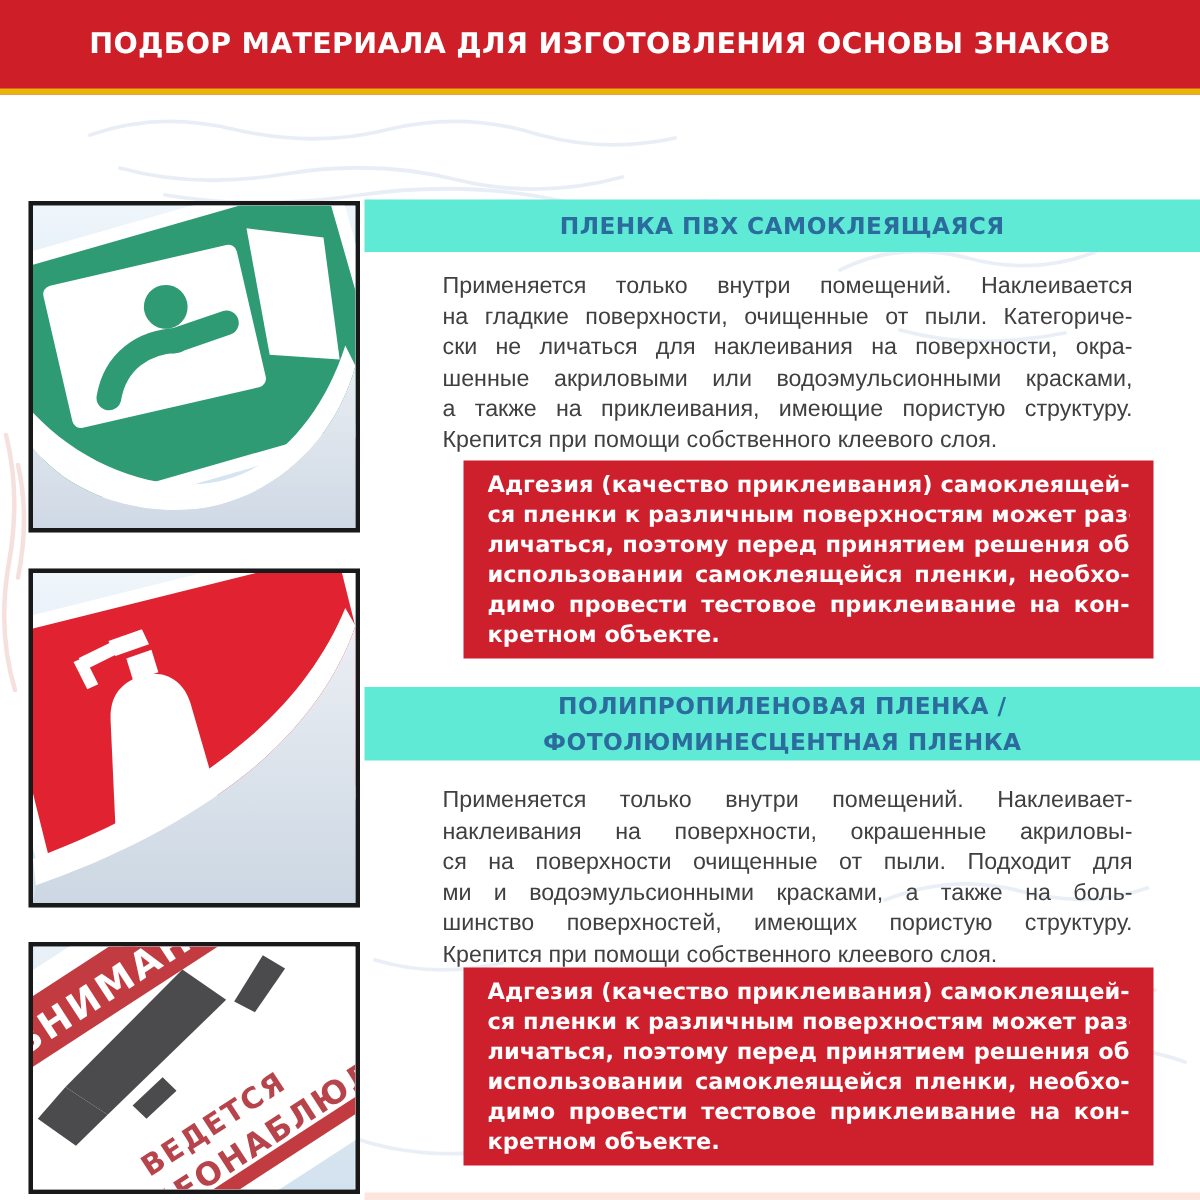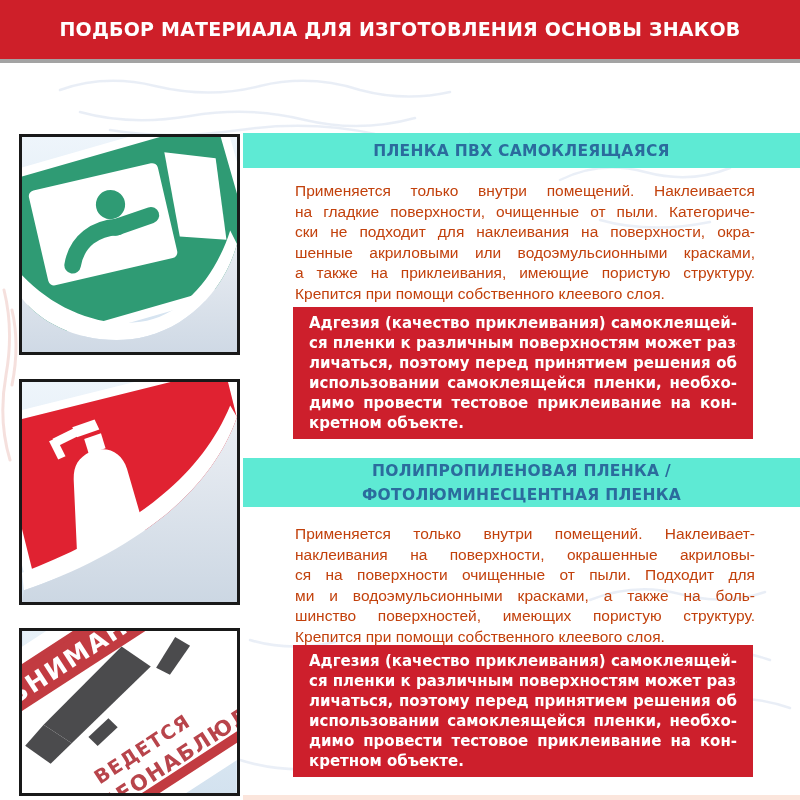--- a/index.html
+++ b/index.html
@@ -2,48 +2,48 @@
 <html><head>
 <meta charset="utf-8">
 <style>
   html,body{margin:0;padding:0;background:#ffffff;}
   .canvas{position:relative;width:800px;height:800px;background:#ffffff;overflow:hidden;
           font-family:"Liberation Sans",sans-serif;}
   .wm{position:absolute;inset:0;z-index:0;pointer-events:none;}
 
   
   .hdr{position:absolute;left:0;top:0;width:800px;height:59px;background:#ce1f29;
-       border-bottom:4px solid #a3a3a3;z-index:2;display:flex;flex-direction:column;
+       border-bottom:4px solid #eab308;z-index:2;display:flex;flex-direction:column;
        align-items:center;justify-content:center;gap:1px;}
   .hline{font-family:"DejaVu Sans",sans-serif;font-weight:700;font-size:19px;line-height:25px;
          color:#ffffff;letter-spacing:.2px;white-space:nowrap;}
 
   
   .photo{position:absolute;left:19px;box-sizing:border-box;border:3px solid #191919;
          background:#dfeaf4;z-index:2;overflow:hidden;}
   .photo svg{display:block;}
   .p1{top:134px;width:221px;height:221px;}
   .p2{top:379px;width:221px;height:226px;}
   .p3{top:628px;width:221px;height:168px;}
 
   
   .banner{position:absolute;left:243px;width:557px;background:#5eead4;z-index:1;
           display:flex;flex-direction:column;align-items:center;justify-content:center;}
   .b1{top:133px;height:35px;}
   .b2{top:458px;height:49px;}
   .banner .bl{font-family:"DejaVu Sans",sans-serif;font-weight:700;font-size:15.5px;
           line-height:24px;color:#2b6b9d;letter-spacing:.3px;white-space:nowrap;}
 
-  .para{position:absolute;left:295px;width:460px;z-index:2;color:#c2410c;
+  .para{position:absolute;left:295px;width:460px;z-index:2;color:#404040;
         font-size:15.5px;line-height:20.5px;}
   .para1{top:181px;} .para2{top:524px;}
   .tline{text-align:justify;text-align-last:justify;overflow:hidden;white-space:nowrap;}
   .tline.last{text-align-last:left;}
 
-  .note{position:absolute;left:293px;width:460px;box-sizing:border-box;z-index:2;
+  .note{position:absolute;left:309px;width:460px;box-sizing:border-box;z-index:2;
         background:#cd1f2c;color:#ffffff;padding:6px 16px;
         font-family:"DejaVu Sans",sans-serif;font-weight:700;font-size:15px;line-height:20px;}
   .note1{top:307px;} .note2{top:645px;}
 
   .strip{position:absolute;left:243px;top:795px;width:557px;height:5px;background:#fbe5dc;z-index:1;}
 </style>
 </head>
 <body>
 
 <div class="canvas">
@@ -155,21 +155,21 @@
     </svg>
   </div>
 
   <div class="banner b1">
     <div class="bl">ПЛЕНКА ПВХ САМОКЛЕЯЩАЯСЯ</div>
   </div>
 
   <div class="para para1">
     <div class="tline">Применяется только внутри помещений. Наклеивается</div>
     <div class="tline">на гладкие поверхности, очищенные от пыли. Категориче-</div>
-    <div class="tline">ски не подходит для наклеивания на поверхности, окра-</div>
+    <div class="tline">ски не личаться для наклеивания на поверхности, окра-</div>
     <div class="tline">шенные акриловыми или водоэмульсионными красками,</div>
     <div class="tline">а также на приклеивания, имеющие пористую структуру.</div>
     <div class="tline last">Крепится при помощи собственного клеевого слоя.</div>
   </div>
 
   <div class="note note1">
     <div class="tline">Адгезия (качество приклеивания) самоклеящей-</div>
     <div class="tline">ся пленки к различным поверхностям может раз-</div>
     <div class="tline">личаться, поэтому перед принятием решения об</div>
     <div class="tline">использовании самоклеящейся пленки, необхо-</div>

